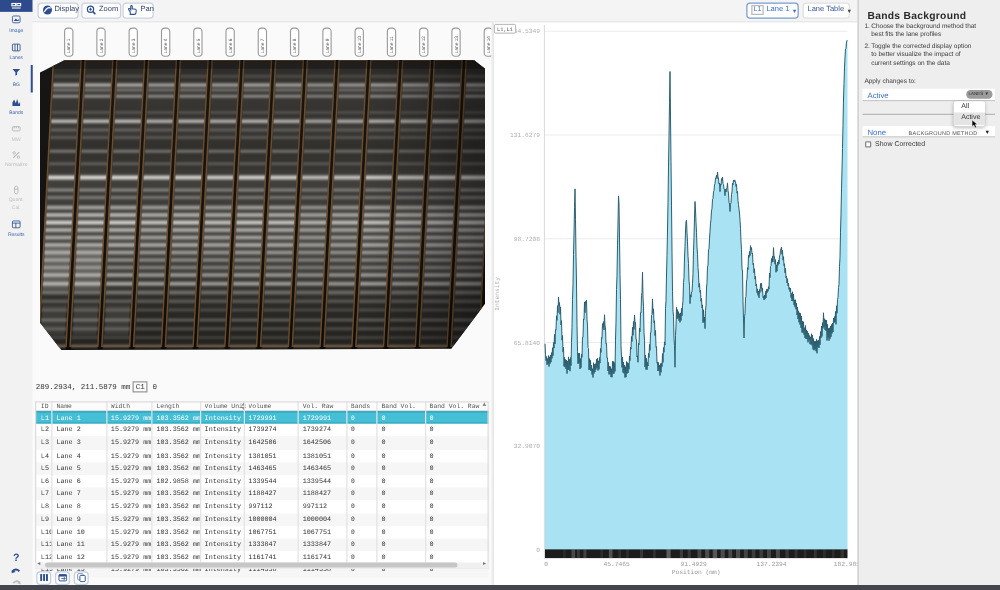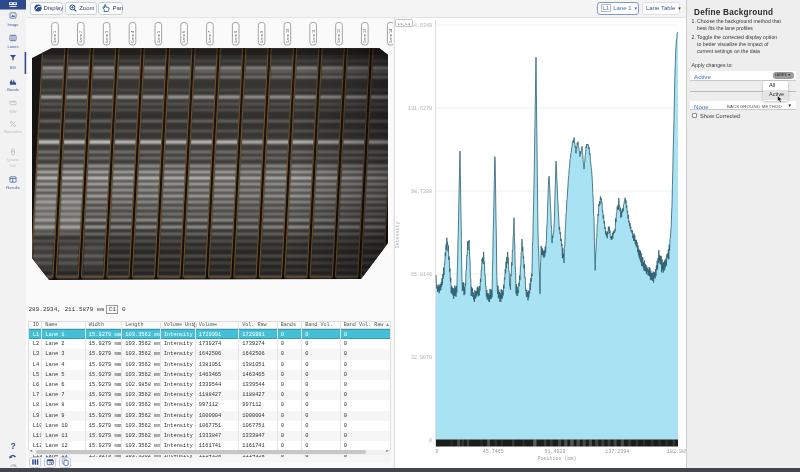--- a/index.html
+++ b/index.html
@@ -597,21 +597,21 @@
         <text x="616.3" y="452.5" text-anchor="middle" font-size="5" fill="#9a9a9a" font-family="Liberation Mono">137.2394</text>
         <text x="678" y="452.5" text-anchor="middle" font-size="5" fill="#9a9a9a" font-family="Liberation Mono">182.9858</text>
     <text x="556" y="459.5" text-anchor="middle" font-size="5" fill="#9a9a9a" font-family="Liberation Mono">Position (mm)</text>
     <text x="398" y="235" transform="rotate(-90 398 235)" text-anchor="middle" font-size="5" fill="#b0b0b0" font-family="Liberation Mono">Intensity</text>
     <rect x="394.5" y="19.5" width="17" height="7" rx="1" fill="#fff" stroke="#aaa" stroke-width="0.7"></rect>
     <text x="403" y="24.5" text-anchor="middle" font-size="4.3" fill="#555" font-family="Liberation Mono">L1,L1</text>
   </svg>
 </div>
 
 <div id="rightpanel">
-  <h1>Define Background</h1>
+  <h1>Bands Background</h1>
   <div id="instr" class="rp">
     <div class="li">
           <span class="n">1.</span>
           <span>Choose the background method that best fits the lane profiles</span>
         </div>
     <div class="li">
           <span class="n">2.</span>
           <span>Toggle the corrected display option to better visualize the impact of current settings on the data</span>
         </div>
   </div>

